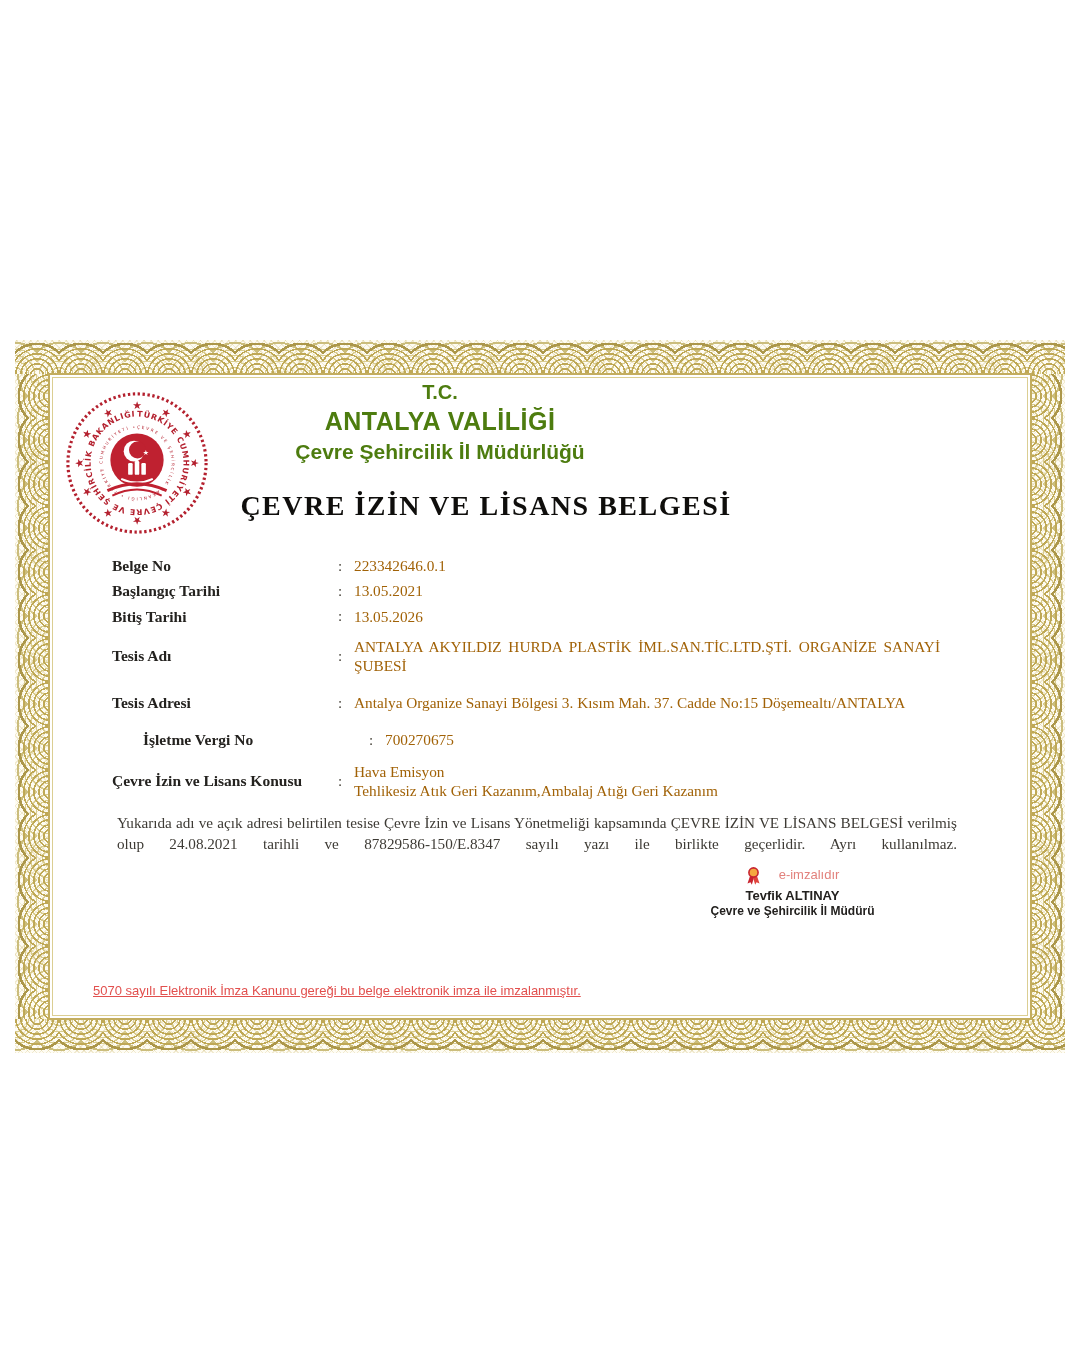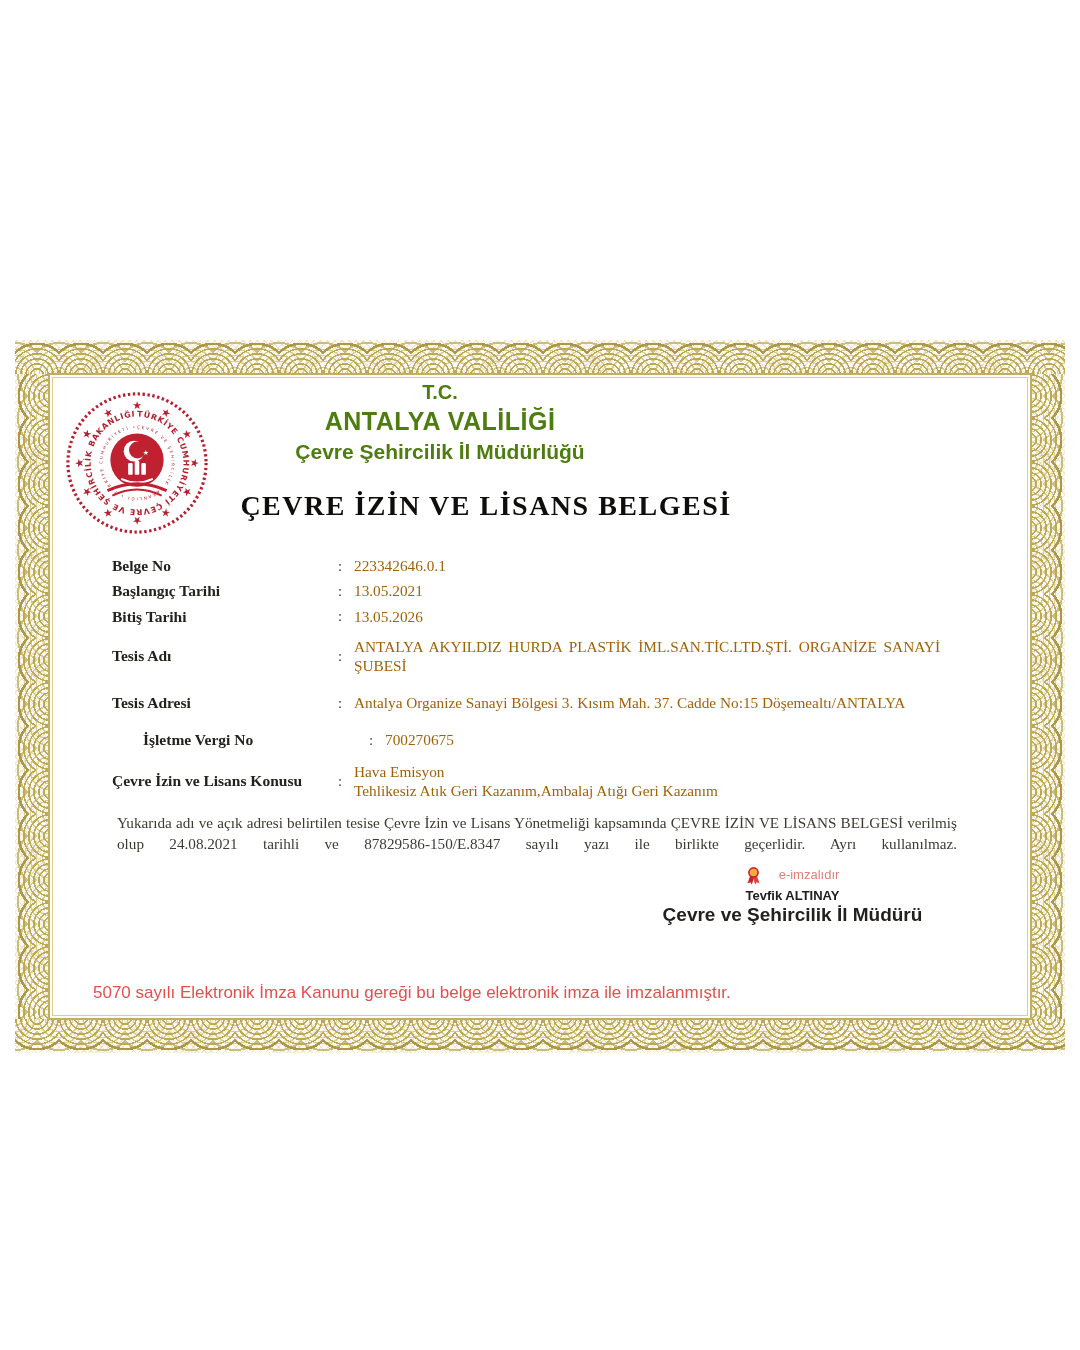--- a/index.html
+++ b/index.html
@@ -80,25 +80,25 @@
   
   .body-par{position:absolute;left:117px;top:813px;width:840px;font-size:15.2px;
     line-height:20.5px;color:#3d3a34;text-align:justify;text-align-last:justify;}
 
   
   .sig{position:absolute;left:655px;top:867px;width:275px;text-align:center;
        font-family:"Liberation Sans", sans-serif;}
   .sig .esign-row{display:flex;align-items:flex-start;justify-content:center;gap:18px;height:19px;}
   .sig .esign-label{color:#e2817c;font-size:13px;}
   .sig .sig-name{font-weight:bold;font-size:13px;color:#23211f;margin-top:2px;}
-  .sig .sig-role{font-weight:bold;font-size:19px;color:#23211f;margin-top:1px;}
+  .sig .sig-role{font-weight:bold;font-size:12px;color:#23211f;margin-top:1px;}
 
   
   .footer-note{position:absolute;left:93px;top:983px;font-family:"Liberation Sans", sans-serif;
-    font-size:17px;color:#e2504e;}
+    font-size:13px;color:#e2504e;text-decoration:underline;}
 </style>
 </head>
 <body>
 
 <div class="canvas">
 
   <div class="frame">
     <div class="lace top"></div>
     <div class="lace bottom"></div>
     <div class="lace left"></div>

